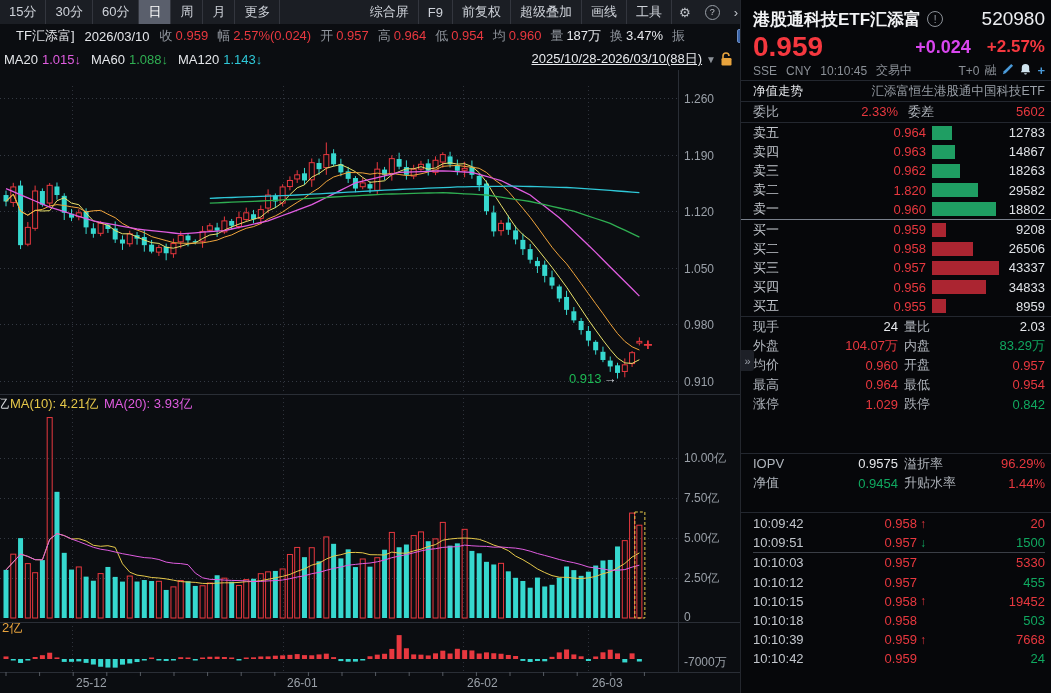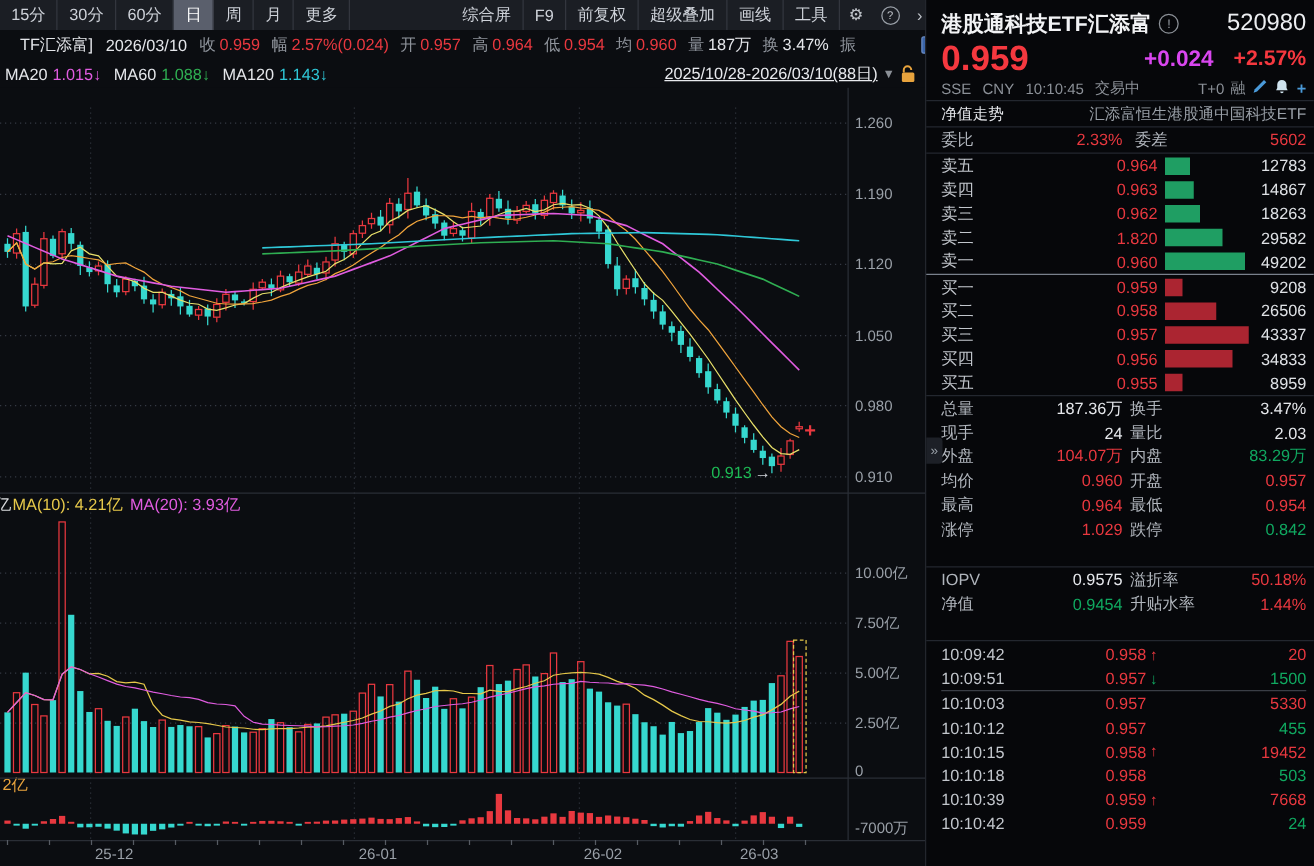--- a/index.html
+++ b/index.html
@@ -645,21 +645,21 @@
             <i style="width: 46px; background: rgb(31, 158, 99);"></i>
           </span>
           <span class="ovol">29582</span>
         </div>
         <div class="orow">
           <span class="olabel">卖一</span>
           <span class="oprice">0.960</span>
           <span class="obar">
             <i style="width: 64px; background: rgb(31, 158, 99);"></i>
           </span>
-          <span class="ovol">49202</span>
+          <span class="ovol">18802</span>
         </div>
       </div>
     <div class="sep strong" style="top:219px"></div>
     <div id="bids" class="abs" style="left:12px;right:6px;top:220px;">
         <div class="orow">
           <span class="olabel">买一</span>
           <span class="oprice">0.959</span>
           <span class="obar">
             <i style="width: 14px; background: rgb(171, 37, 49);"></i>
           </span>
@@ -693,26 +693,20 @@
           <span class="olabel">买五</span>
           <span class="oprice">0.955</span>
           <span class="obar">
             <i style="width: 14px; background: rgb(171, 37, 49);"></i>
           </span>
           <span class="ovol">8959</span>
         </div>
       </div>
     <div class="sep" style="top:316px"></div>
     <div id="stats" class="abs" style="left:12px;right:6px;top:317px;">
-        <div class="srow">
-          <span class="sl1">总量</span>
-          <span class="sv1" style="color: rgb(230, 232, 236);">187.36万</span>
-          <span class="sl2">换手</span>
-          <span class="sv2" style="color: rgb(230, 232, 236);">3.47%</span>
-        </div>
         <div class="srow">
           <span class="sl1">现手</span>
           <span class="sv1" style="color: rgb(230, 232, 236);">24</span>
           <span class="sl2">量比</span>
           <span class="sv2" style="color: rgb(230, 232, 236);">2.03</span>
         </div>
         <div class="srow">
           <span class="sl1">外盘</span>
           <span class="sv1" style="color: rgb(232, 56, 63);">104.07万</span>
           <span class="sl2">内盘</span>
@@ -736,21 +730,21 @@
           <span class="sl2">跌停</span>
           <span class="sv2" style="color: rgb(16, 168, 96);">0.842</span>
         </div>
       </div>
     <div class="sep" style="top:453px"></div>
     <div id="iopv" class="abs" style="left:12px;right:6px;top:454px;">
         <div class="srow">
           <span class="sl1">IOPV</span>
           <span class="sv1" style="color: rgb(230, 232, 236);">0.9575</span>
           <span class="sl2">溢折率</span>
-          <span class="sv2" style="color: rgb(232, 56, 63);">50.18%</span>
+          <span class="sv2" style="color: rgb(232, 56, 63);">96.29%</span>
         </div>
         <div class="srow">
           <span class="sl1">净值</span>
           <span class="sv1" style="color: rgb(16, 168, 96);">0.9454</span>
           <span class="sl2">升贴水率</span>
           <span class="sv2" style="color: rgb(232, 56, 63);">1.44%</span>
         </div>
       </div>
     <div class="sep" style="top:512px"></div>
     <div id="ticks" class="abs" style="left:12px;right:6px;top:514px;">

